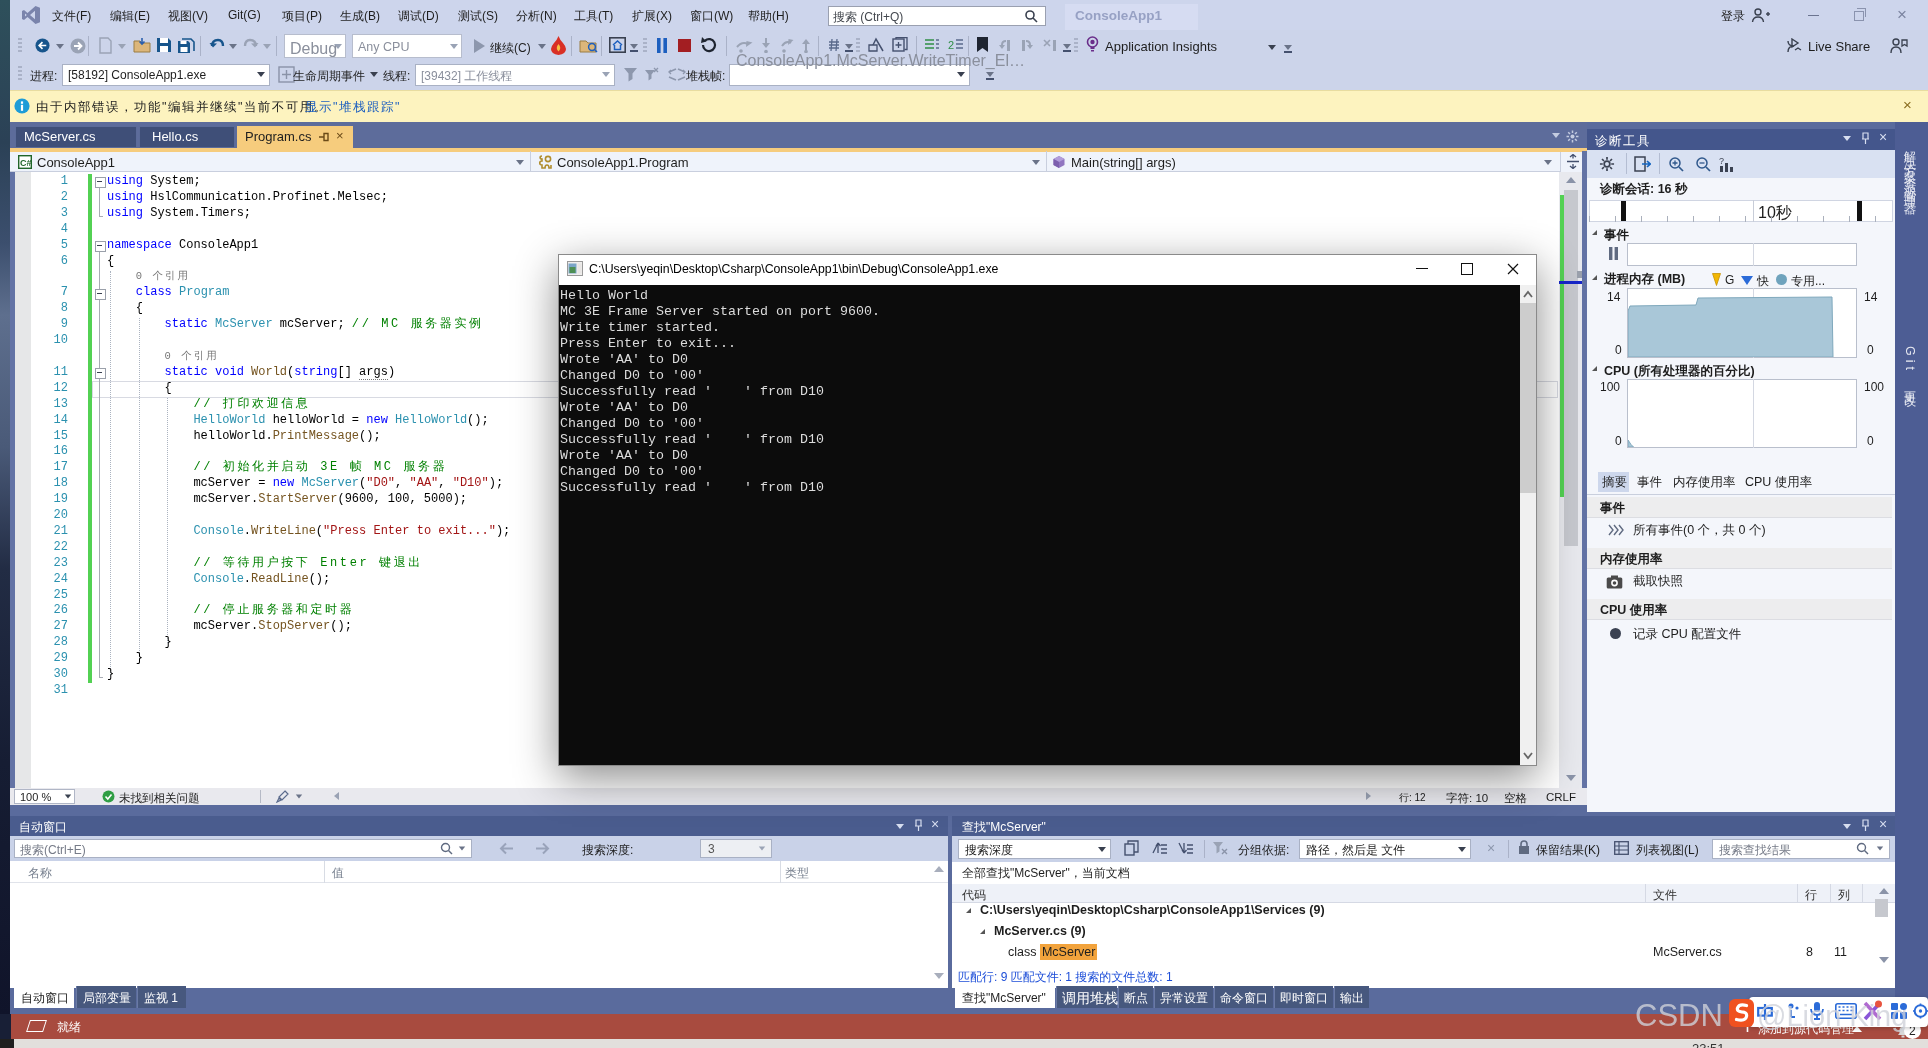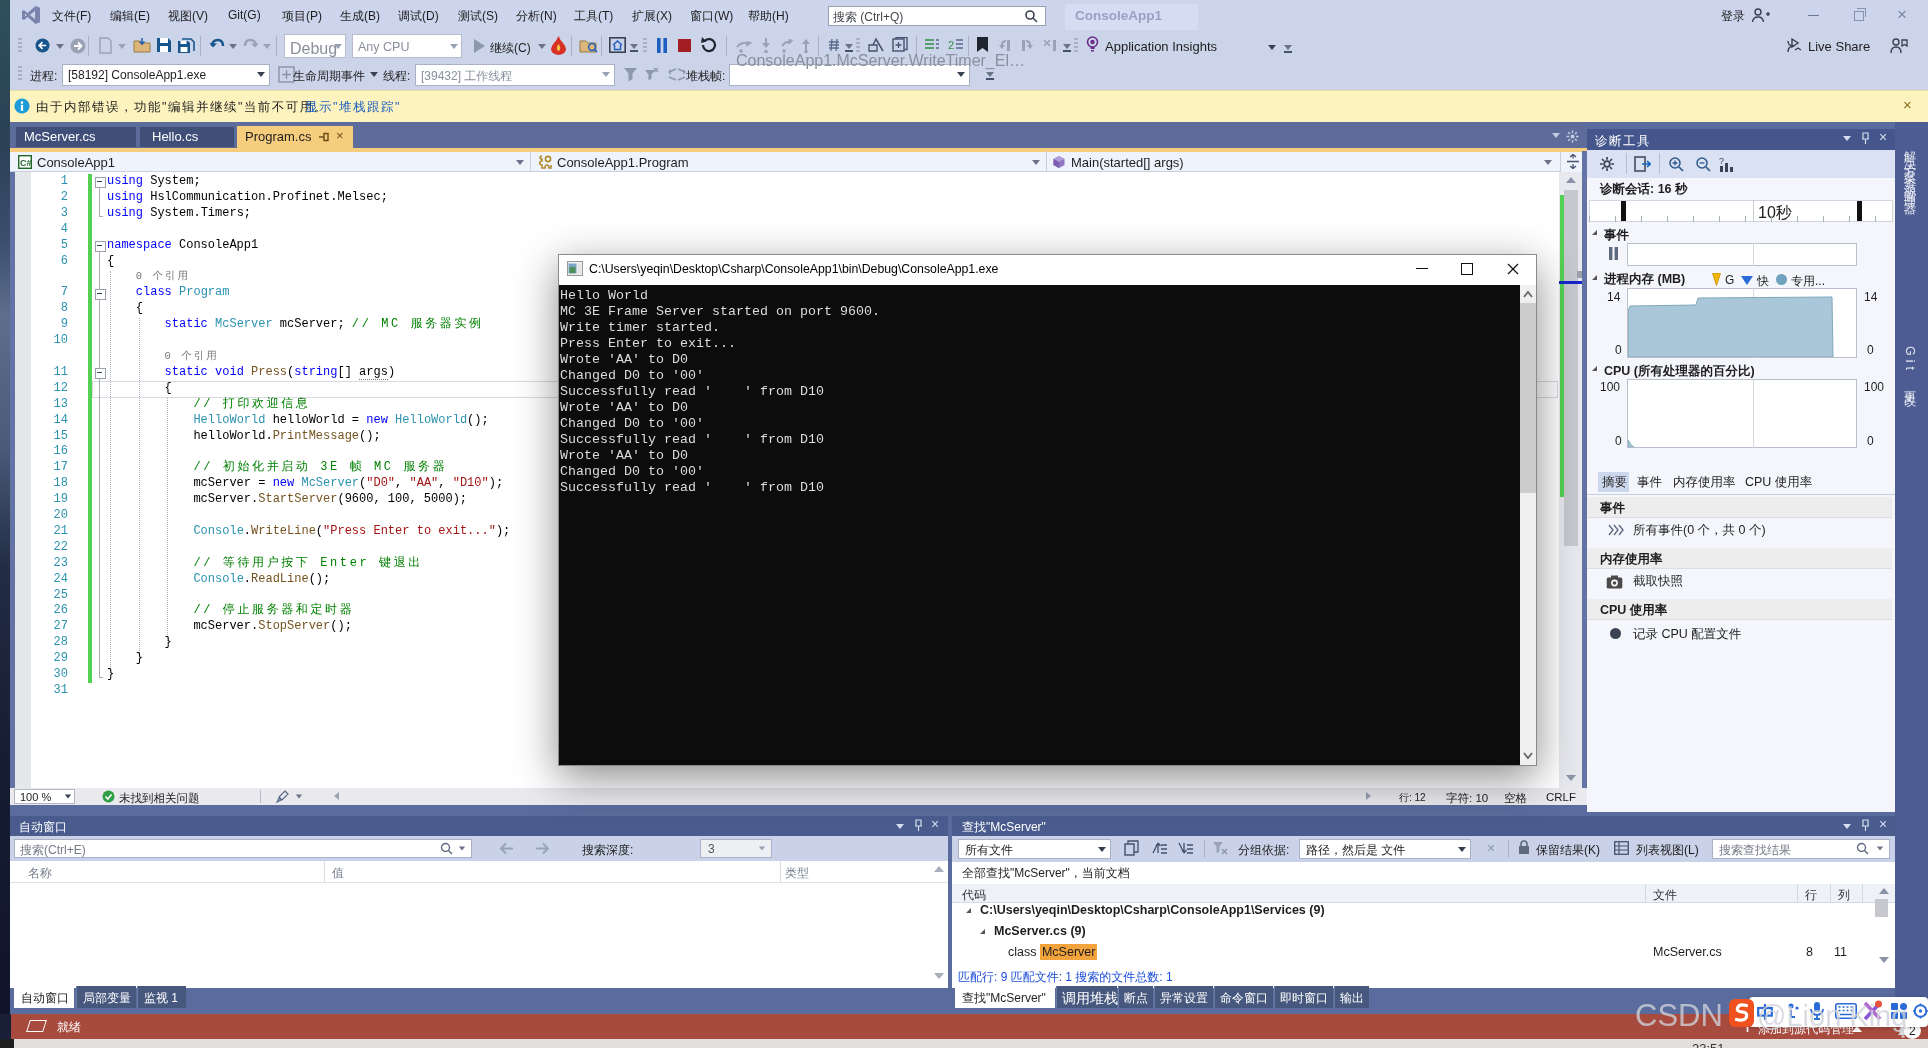--- a/index.html
+++ b/index.html
@@ -295,21 +295,21 @@
     <circle cx="10" cy="4" r="2.6" fill="none" stroke="#b08d2e" stroke-width="1.6"></circle>
   </svg>
 <div class="ab" style="left:557px;top:155px;font-size:13px;color:#1e1e1e">ConsoleApp1.Program</div>
 <div class="ab da" style="left:1032px;top:160px;border-top-color:#6a7388"></div>
 <div class="ab" style="left:1046px;top:151px;width:1px;height:20px;background:#C9CFDE"></div>
 <svg class="ab" style="left:1052px;top:155px" width="14" height="14" viewBox="0 0 14 14">
     <path d="M7 1 L12.5 4 V10 L7 13 L1.5 10 V4 Z" fill="#9075c0"></path>
     <path d="M7 1 L12.5 4 L7 7 L1.5 4 Z" fill="#b29ddb"></path>
     <path d="M7 7 V13 L1.5 10 V4 Z" fill="#7c5fae"></path>
   </svg>
-<div class="ab" style="left:1071px;top:155px;font-size:13px;color:#1e1e1e">Main(started[] args)</div>
+<div class="ab" style="left:1071px;top:155px;font-size:13px;color:#1e1e1e">Main(string[] args)</div>
 <div class="ab da" style="left:1544px;top:160px;border-top-color:#6a7388"></div>
 <div class="ab" style="left:1560px;top:152px;width:26px;height:20px;background:#EFF3FB;border-left:1px solid #C9CFDE;box-sizing:border-box"></div>
 <svg class="ab" style="left:1566px;top:154px" width="14" height="15" viewBox="0 0 14 15">
     <path d="M1 7.5 h12 M7 0.5 v4 M7 10 v4 M4 3 L7 0.5 L10 3 M4 12 L7 14.5 L10 12" fill="none" stroke="#44506e" stroke-width="1.3"></path>
   </svg>
 
 <div class="ab" style="left:10px;top:172px;width:1549px;height:616px;background:#fff"></div>
 <div class="ab" style="left:10px;top:172px;width:5px;height:616px;background:#6373A5"></div>
 <div class="ab" style="left:15px;top:172px;width:16px;height:616px;background:#E6E7E8"></div>
 <div class="ab" style="left:88px;top:174px;width:4px;height:509px;background:#53D153"></div>
@@ -373,21 +373,21 @@
 <span class="k">using</span> System.Timers;
 
 <span class="k">namespace</span> ConsoleApp1
 {
     <span class="cl">0 个引用</span>
     <span class="k">class</span> <span class="ty">Program</span>
     {
         <span class="k">static</span> <span class="ty">McServer</span> mcServer; <span class="cm">// MC 服务器实例</span>
 
         <span class="cl">0 个引用</span>
-        <span class="k">static</span> <span class="k">void</span> <span class="me">Press</span>(<span class="k">string</span>[] <span style="border-bottom:1px dotted #777">args</span>)
+        <span class="k">static</span> <span class="k">void</span> <span class="me">World</span>(<span class="k">string</span>[] <span style="border-bottom:1px dotted #777">args</span>)
         {
             <span class="cm">// 打印欢迎信息</span>
             <span class="ty">HelloWorld</span> helloWorld = <span class="k">new</span> <span class="ty">HelloWorld</span>();
             helloWorld.<span class="me">PrintMessage</span>();
 
             <span class="cm">// 初始化并启动 3E 帧 MC 服务器</span>
             mcServer = <span class="k">new</span> <span class="ty">McServer</span>(<span class="st">"D0"</span>, <span class="st">"AA"</span>, <span class="st">"D10"</span>);
             mcServer.<span class="me">StartServer</span>(9600, 100, 5000);
 
             <span class="ty">Console</span>.<span class="me">WriteLine</span>(<span class="st">"Press Enter to exit..."</span>);
@@ -588,21 +588,21 @@
 <div class="ab" style="left:952px;top:816px;width:943px;height:172px;background:#fff"></div>
 <div class="ab" style="left:952px;top:816px;width:943px;height:20px;background:#4A5C8E"></div>
 <div class="ab" style="left:962px;top:819px;font-size:12px;color:#fff">查找"McServer"</div>
 <div class="ab" style="left:1843px;top:824px;width:0;height:0;border-left:4px solid transparent;border-right:4px solid transparent;border-top:5px solid #D7DEF0"></div>
 <svg class="ab" style="left:1860px;top:819px" width="11" height="13" viewBox="0 0 11 13">
     <path d="M3 1 h5 v6 h-5 z M2 7 h7 M5.5 7 v5" stroke="#D7DEF0" stroke-width="1.2" fill="none"></path>
   </svg>
 <div class="ab" style="left:1879px;top:816px;font-size:14px;color:#D7DEF0">×</div>
 <div class="ab" style="left:952px;top:836px;width:943px;height:26px;background:#C9D2E8"></div>
 <div class="ab" style="left:958px;top:839px;width:153px;height:20px;background:#fff;border:1px solid #a9b1c4;box-sizing:border-box"></div>
-<div class="ab" style="left:965px;top:842px;font-size:12px;color:#1e1e1e">所有文件</div>
+<div class="ab" style="left:965px;top:842px;font-size:12px;color:#1e1e1e">搜索深度</div>
 <div class="ab da" style="left:1098px;top:847px;border-top-color:#39404f"></div>
 <svg class="ab" style="left:1124px;top:840px" width="15" height="16" viewBox="0 0 15 16">
     <rect x="1" y="4" width="9" height="11" fill="none" stroke="#44506e" stroke-width="1.4"></rect>
     <path d="M4 4 v-3 h10 v11 h-4" fill="none" stroke="#44506e" stroke-width="1.3"></path>
   </svg>
 <svg class="ab" style="left:1152px;top:841px" width="16" height="14" viewBox="0 0 16 14">
     <path d="M1 12 L6 2 M6 12 L6 2 M6 2 L4 5 M6 2 L8.5 5" stroke="#44506e" stroke-width="1.3" fill="none"></path>
     <path d="M9 4 h6 M9 8 h6 M9 12 h6" stroke="#44506e" stroke-width="1.3"></path>
   </svg>
 <svg class="ab" style="left:1178px;top:841px" width="16" height="14" viewBox="0 0 16 14">

